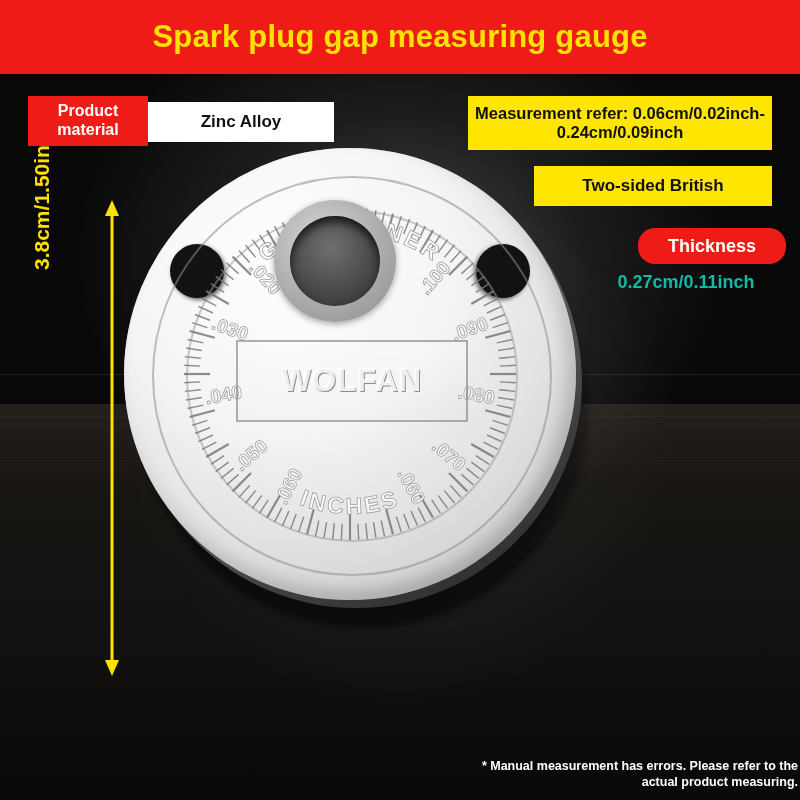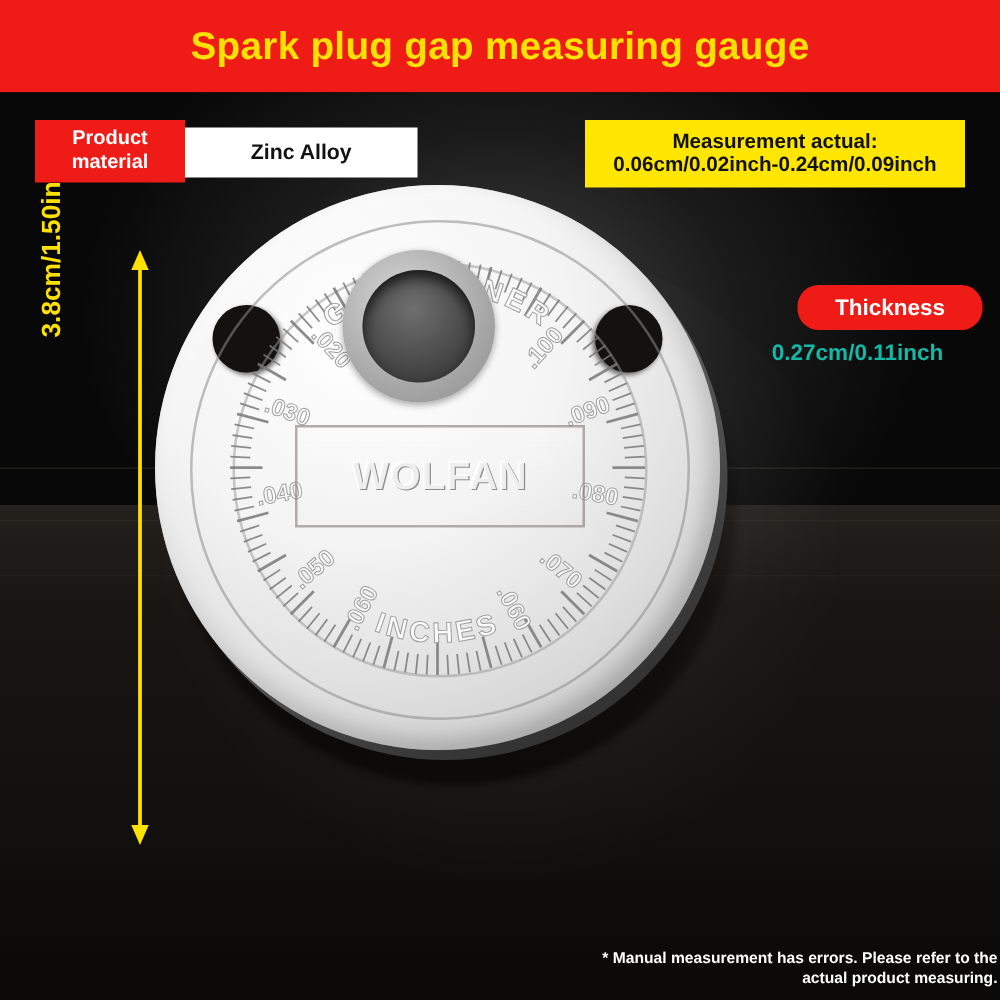--- a/index.html
+++ b/index.html
@@ -444,19 +444,20 @@
       <line x1="14" y1="16" x2="14" y2="464" stroke="#ffe100" stroke-width="3"></line>
       <polygon points="14,2 7,18 21,18" fill="#ffe100"></polygon>
       <polygon points="14,478 7,462 21,462" fill="#ffe100"></polygon>
     </svg>
   </div>
   <div class="dim-left-label">3.8cm/1.50inch</div>
 
   <div class="chip red" id="chip-material-label">Product material</div>
   <div class="chip white" id="chip-material-value">Zinc Alloy</div>
 
-  <div class="chip yellow" id="chip-range">Measurement actual: 0.06cm/0.02inch-0.24cm/0.09inch</div>
+  <div class="chip yellow" id="chip-range">Measurement refer: 0.06cm/0.02inch-0.24cm/0.09inch</div>
+  <div class="chip yellow" id="chip-twosided">Two-sided British</div>
 
   <div class="chip red" id="chip-thickness">Thickness</div>
   <div id="chip-thickness-value">0.27cm/0.11inch</div>
 
   <div class="footnote">* Manual measurement has errors. Please refer to the actual product measuring.</div>
 </div>
 
 </body></html>

